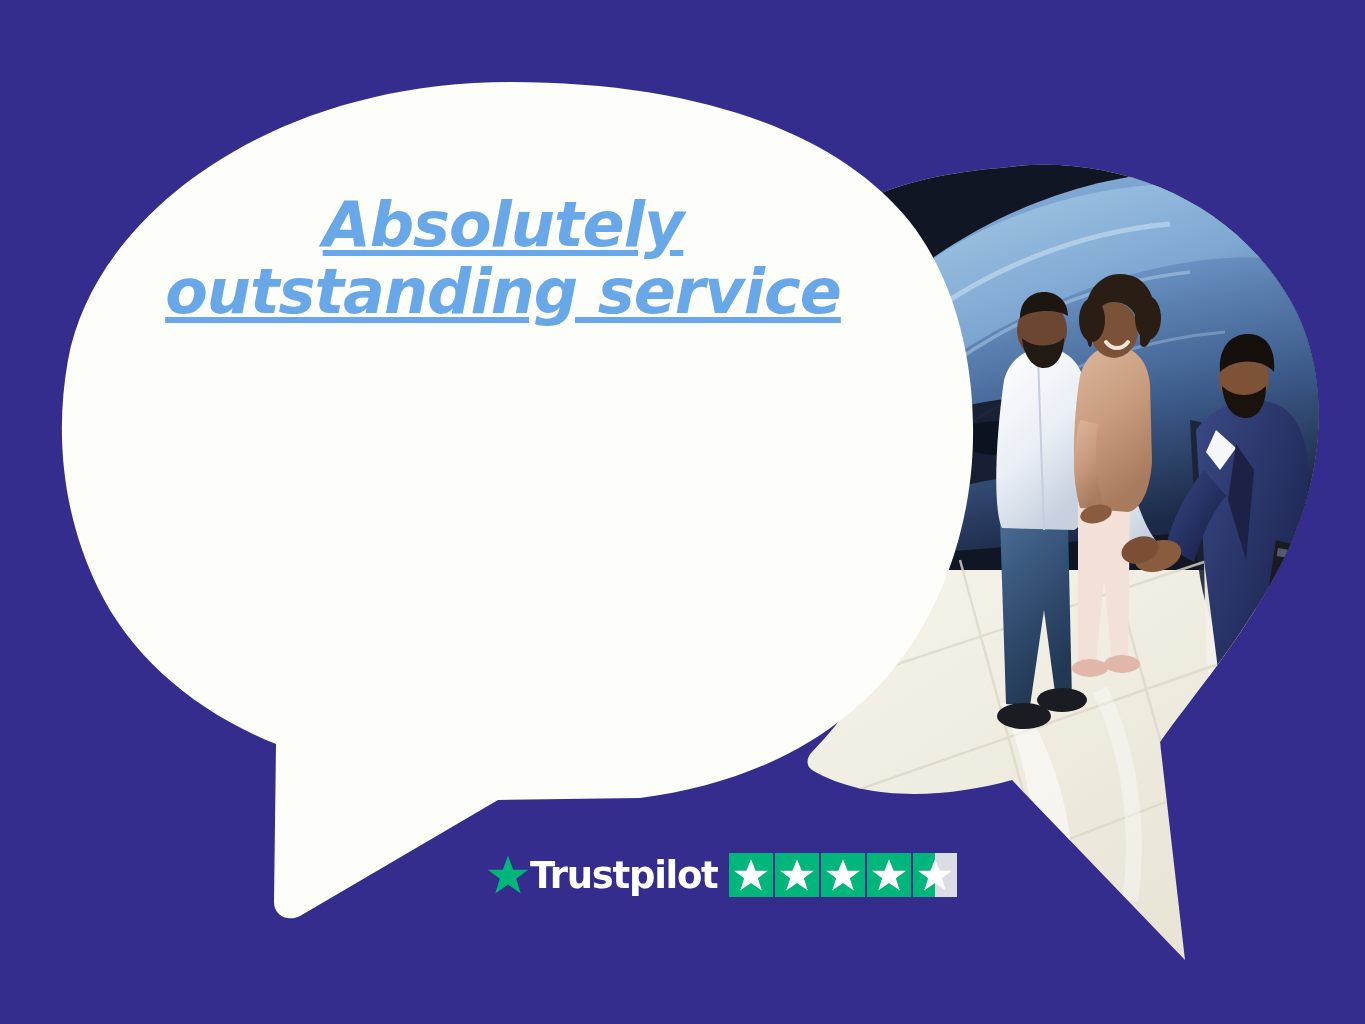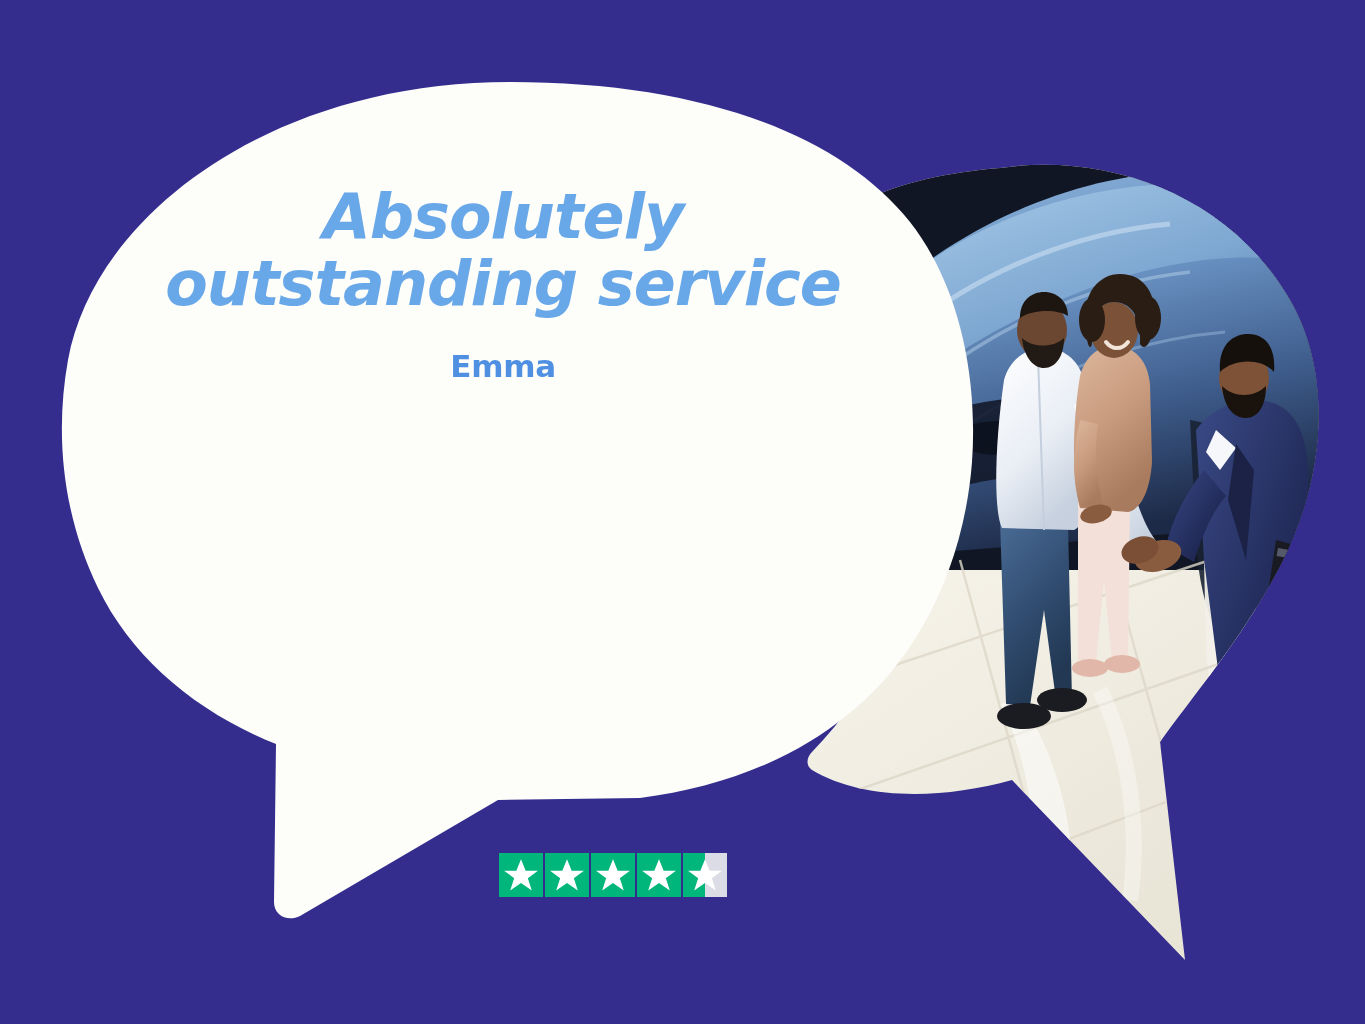--- a/index.html
+++ b/index.html
@@ -45,29 +45,30 @@
   #bubble-text {
     position: absolute;
     left: 78px;
     top: 180px;
     width: 850px;
     text-align: center;
     z-index: 6;
   }
 
   #headline {
-    margin: 4px;
+    margin: 12px;
     font-family: "DejaVu Sans", sans-serif;
     font-style: italic;
     font-weight: bold;
     font-size: 62px;
     line-height: 1.08;
     letter-spacing: -1px;
     color: #69a8e8;
     padding: 0 26px;
+    text-decoration: underline;
   }
 
   #review-body {
     margin: 34px 0 0 0;
     font-family: "DejaVu Sans", sans-serif;
     font-style: italic;
     font-weight: normal;
     font-size: 33.5px;
     line-height: 1.42;
     letter-spacing: -0.2px;
@@ -337,26 +338,31 @@
              L 276 744
              C 196 712, 132 658, 98 588
              C 64 518, 54 438, 68 360
              C 94 216, 270 82, 510 82 Z" fill="#fdfdfa"></path>
   </svg>
 
   <div id="bubble-text">
     <h1 id="headline">Absolutely outstanding service</h1>
 
 
-    <div id="reviewer-name">Emma</div>
 
   </div>
 
   <div id="trustpilot">
 
+    <div id="tp-logo">
+      <svg id="tp-logo-star" viewBox="0 0 100 100">
+        <polygon points="50,4 62.5,37.5 98,37.5 69.5,59 80.5,94 50,72.5 19.5,94 30.5,59 2,37.5 37.5,37.5" fill="#00b67a"></polygon>
+      </svg>
+      <span id="tp-wordmark">Trustpilot</span>
+    </div>
 
     <div id="tp-stars">
 
       <div class="tp-star-box">
         <svg viewBox="0 0 100 100">
             <polygon points="50,6 63,38 97,38 69,59 80,93 50,72 20,93 31,59 3,38 37,38" fill="#ffffff"></polygon>
           </svg>
       </div>
 
       <div class="tp-star-box">

